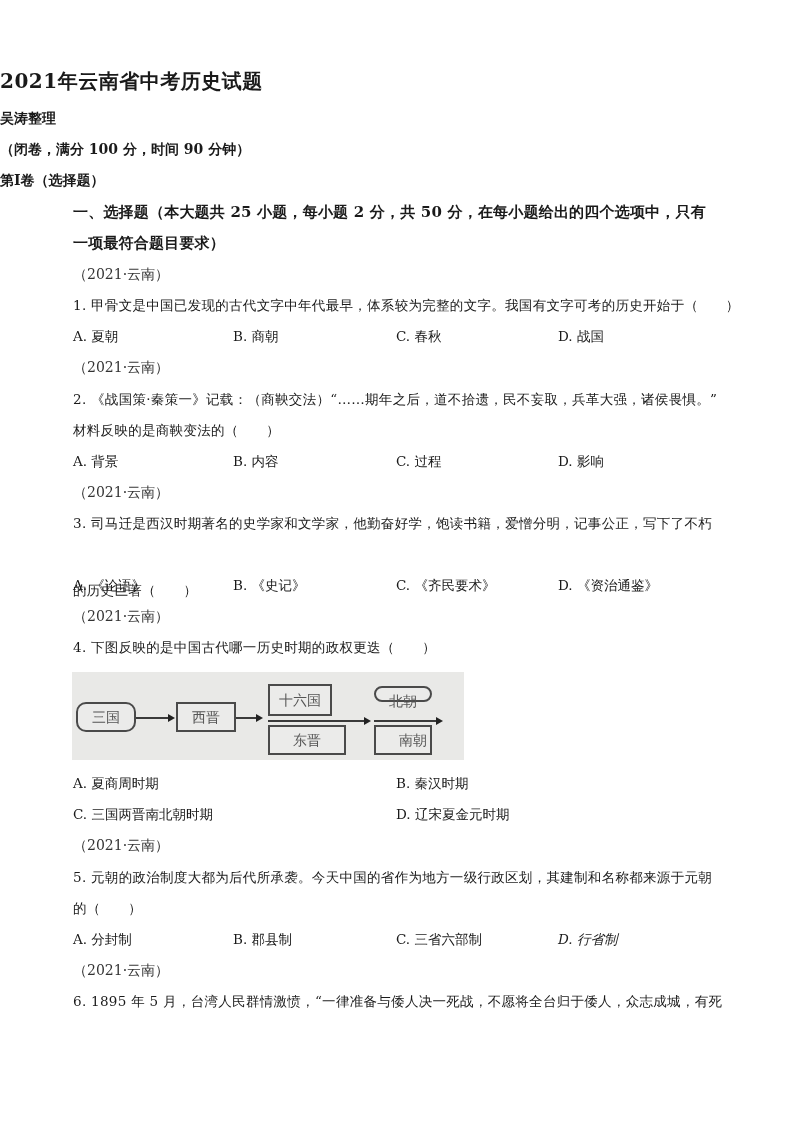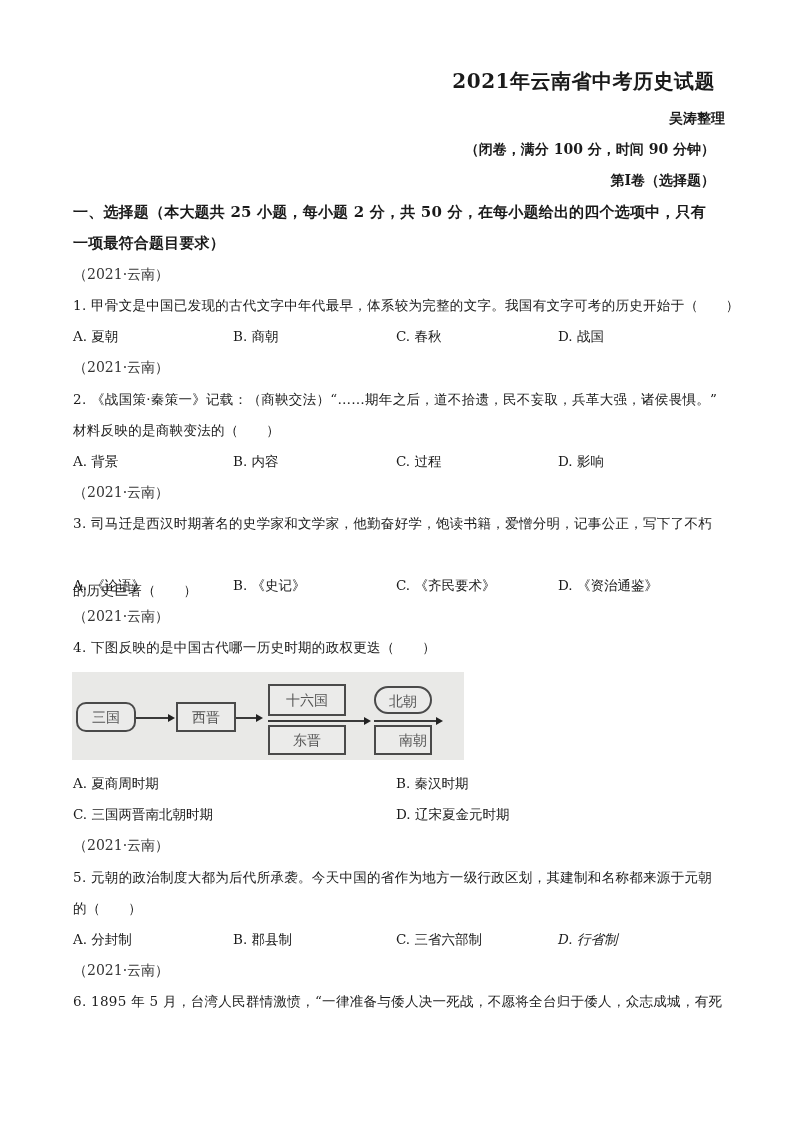--- a/index.html
+++ b/index.html
@@ -1,39 +1,39 @@
 <!DOCTYPE html>
 <html><head>
 <meta charset="utf-8">
 <style>
   html, body { margin: 0; padding: 0; background: #ffffff; }
   body { width: 793px; height: 1122px; position: relative; overflow: hidden;
          font-family: "DejaVu Serif", "Liberation Serif", serif; color: #1a1a1a; }
   .line { position: absolute; left: 73px; white-space: nowrap; font-size: 13.5px; line-height: 18px; }
-  .center { left: 0; width: 715px; text-align: right; }
+  .center { left: 0; width: 715px; text-align: left; }
   .title { font-size: 20px; font-weight: bold; letter-spacing: 0.5px; }
   .sub { font-size: 14px; font-weight: bold; }
   .section { font-size: 15px; font-weight: bold; letter-spacing: 0.2px; }
   .src { font-size: 14px; color: #333; }
   .q { font-size: 13.5px; letter-spacing: 0.3px; }
   .opt { position: absolute; white-space: nowrap; font-size: 13.5px; line-height: 18px; }
   .diagram { position: absolute; left: 72px; top: 672px; width: 392px; height: 88px;
              background: #e9e9e7; }
   .box { position: absolute; border: 2px solid #4a4a4a; background: #ebebea;
          font-size: 14px; color: #555; text-align: center; box-sizing: border-box;
          font-family: "DejaVu Serif", serif; }
   .arrow { position: absolute; height: 2px; background: #3a3a3a; }
   .arrow::after { content: ""; position: absolute; right: -3px; top: -3px;
                   border-left: 7px solid #222; border-top: 4px solid transparent; border-bottom: 4px solid transparent; }
 </style>
 </head>
 <body>
 
 <div class="line center title" style="top:72px;">2021年云南省中考历史试题</div>
-<div class="line center sub" style="top:109px;padding-left:10px;">吴涛整理</div>
+<div class="line center sub" style="top:109px;">吴涛整理</div>
 <div class="line center sub" style="top:140px;">（闭卷，满分 100 分，时间 90 分钟）</div>
 <div class="line center sub" style="top:171px;">第Ⅰ卷（选择题）</div>
 
 <div class="line section" style="top:203px;">一、选择题（本大题共 25 小题，每小题 2 分，共 50 分，在每小题给出的四个选项中，只有</div>
 <div class="line section" style="top:234px;">一项最符合题目要求）</div>
 
 <div class="line src" style="top:265px;">（2021·云南）</div>
 <div class="line q" style="top:296px;">1. 甲骨文是中国已发现的古代文字中年代最早，体系较为完整的文字。我国有文字可考的历史开始于（　　）</div>
 <div class="opt" style="top:327px; left:73px;">A. 夏朝</div>
 <div class="opt" style="top:327px; left:233px;">B. 商朝</div>
@@ -57,24 +57,24 @@
 <div class="opt" style="top:576px; left:558px;">D.  《资治通鉴》</div>
 
 <div class="line src" style="top:607px;">（2021·云南）</div>
 <div class="line q" style="top:638px;">4. 下图反映的是中国古代哪一历史时期的政权更迭（　　）</div>
 
 <div class="diagram">
   <div class="box" style="left:4px; top:30px; width:60px; height:30px; line-height:26px;border-radius:10px;">三国</div>
   <div class="arrow" style="left:64px; top:45px; width:36px;"></div>
   <div class="box" style="left:104px; top:30px; width:60px; height:30px; line-height:26px;">西晋</div>
   <div class="arrow" style="left:164px; top:45px; width:24px;"></div>
-  <div class="box" style="left:196px; top:12px; width:78px; height:32px; line-height:28px;">十六国</div>
+  <div class="box" style="left:196px; top:12px; width:64px; height:32px; line-height:28px;">十六国</div>
   <div class="arrow" style="left:196px; top:48px; width:100px;"></div>
   <div class="box" style="left:196px; top:53px; width:78px; height:30px; line-height:26px;">东晋</div>
-  <div class="box" style="left:302px; top:14px; width:58px; height:28px; line-height:26px;border-radius:14px;">北朝</div>
+  <div class="box" style="left:302px; top:14px; width:58px; height:16px; line-height:26px;border-radius:14px;">北朝</div>
   <div class="arrow" style="left:302px; top:48px; width:66px;"></div>
   <div class="box" style="left:302px; top:53px; width:58px; height:30px; line-height:26px;padding-left:20px;">南朝</div>
 </div>
 
 <div class="opt" style="top:774px; left:73px;">A.  夏商周时期</div>
 <div class="opt" style="top:774px; left:396px;">B.  秦汉时期</div>
 <div class="opt" style="top:805px; left:73px;">C.  三国两晋南北朝时期</div>
 <div class="opt" style="top:805px; left:396px;">D.  辽宋夏金元时期</div>
 
 <div class="line src" style="top:836px;">（2021·云南）</div>

